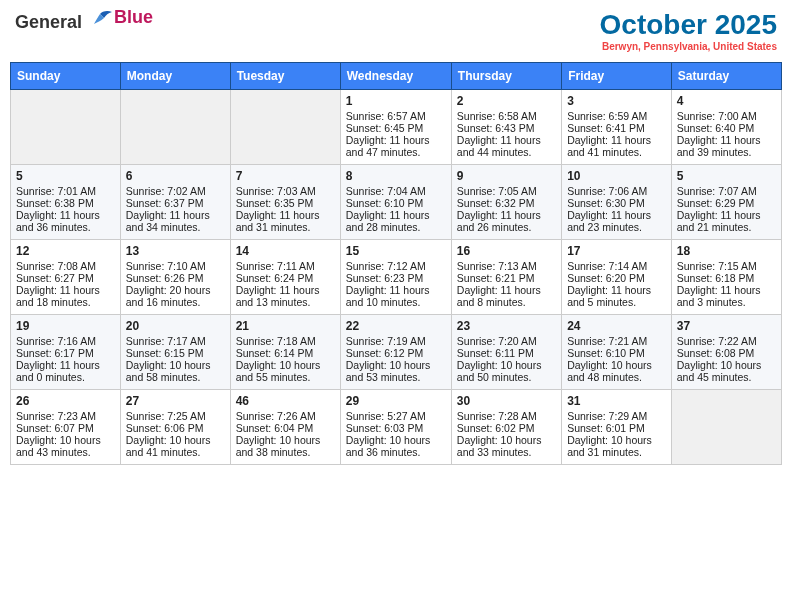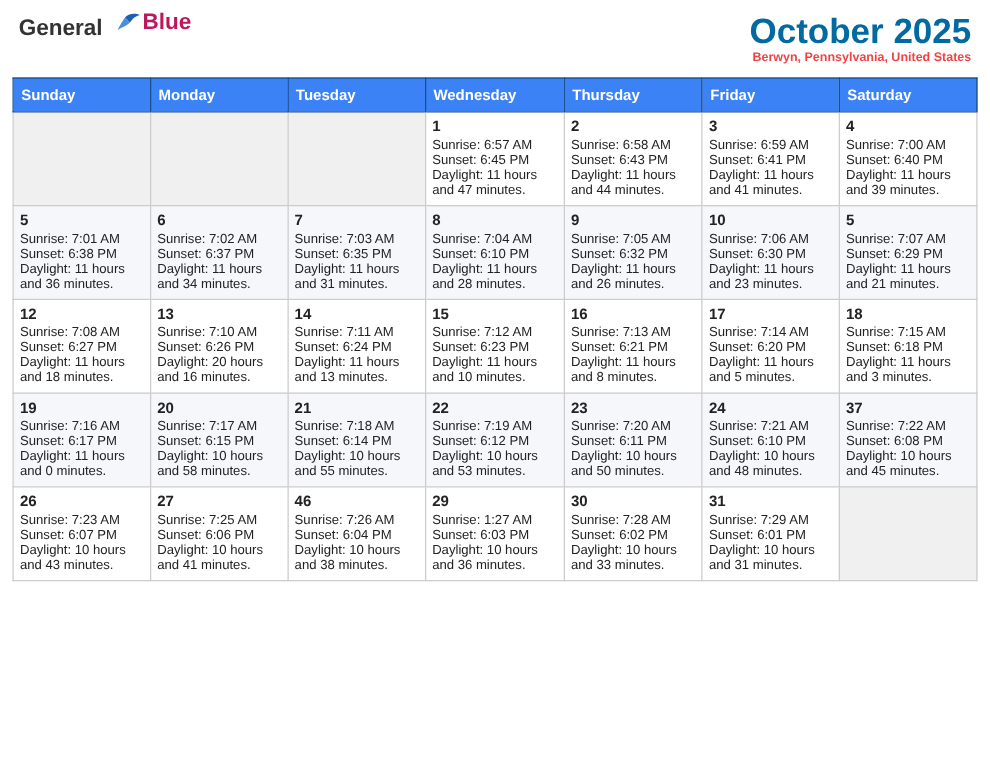--- a/index.html
+++ b/index.html
@@ -297,21 +297,21 @@
           <div>Daylight: 10 hours and 41 minutes.</div>
         </td>
         <td>
           <span class="day-num">46</span>
           <div>Sunrise: 7:26 AM</div>
           <div>Sunset: 6:04 PM</div>
           <div>Daylight: 10 hours and 38 minutes.</div>
         </td>
         <td>
           <span class="day-num">29</span>
-          <div>Sunrise: 1:27 AM</div>
+          <div>Sunrise: 5:27 AM</div>
           <div>Sunset: 6:03 PM</div>
           <div>Daylight: 10 hours and 36 minutes.</div>
         </td>
         <td>
           <span class="day-num">30</span>
           <div>Sunrise: 7:28 AM</div>
           <div>Sunset: 6:02 PM</div>
           <div>Daylight: 10 hours and 33 minutes.</div>
         </td>
         <td>

